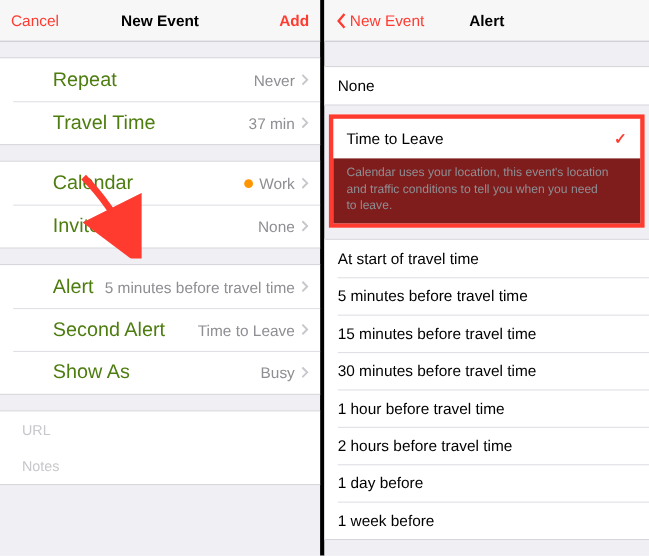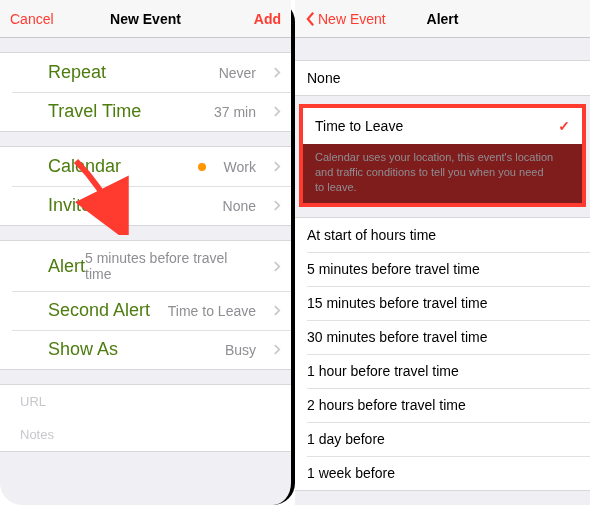--- a/index.html
+++ b/index.html
@@ -16,21 +16,21 @@
     display: flex;
     width: 590px;
     height: 505px;
   }
   .screen {
     background: #efeff4;
     position: relative;
     display: flex;
     flex-direction: column;
   }
-  .screen-left { width: 295px; border-right: 4px solid #000; border-radius: 22px; }
+  .screen-left { width: 295px; border-right: 4px solid #000; }
   .screen-right { width: 295px; }
   .navbar {
     background: #f7f7f8;
     border-bottom: 1px solid #c7c7cc;
     height: 38px;
     display: flex;
     align-items: center;
     justify-content: space-between;
     padding: 0 10px;
     position: relative;
@@ -74,21 +74,21 @@
     left: 12px; right: 0; top: 0;
     height: 1px;
     background: #e0e0e5;
   }
   .row-label { color: #4d7c0f; font-size: 18px; margin-left: 36px; }
   .row-value {
     color: #8e8e93;
     font-size: 14px;
     display: flex;
     align-items: center;
-    gap: 18px;
+    gap: 6px;
   }
   .chevron {
     width: 7px; height: 11px;
     flex: 0 0 auto;
   }
   .chevron path { stroke: #c7c7cc; stroke-width: 2; fill: none; }
   .dot {
     width: 8px; height: 8px; border-radius: 50%;
     display: inline-block;
   }
@@ -274,21 +274,21 @@
 
     <div class="highlight-box">
       <div class="highlight-row">
         <span>Time to Leave</span>
         <span class="checkmark">✓</span>
       </div>
       <div class="highlight-desc">Calendar uses your location, this event's location and traffic conditions to tell you when you need to leave.</div>
     </div>
 
     <div class="option-list" style="margin-top:10px">
-      <div class="option">At start of hours time</div>
+      <div class="option">At start of travel time</div>
       <div class="option">5 minutes before travel time</div>
       <div class="option">15 minutes before travel time</div>
       <div class="option">30 minutes before travel time</div>
       <div class="option">1 hour before travel time</div>
       <div class="option">2 hours before travel time</div>
       <div class="option">1 day before</div>
       <div class="option">1 week before</div>
     </div>
   </div>
 </div>

